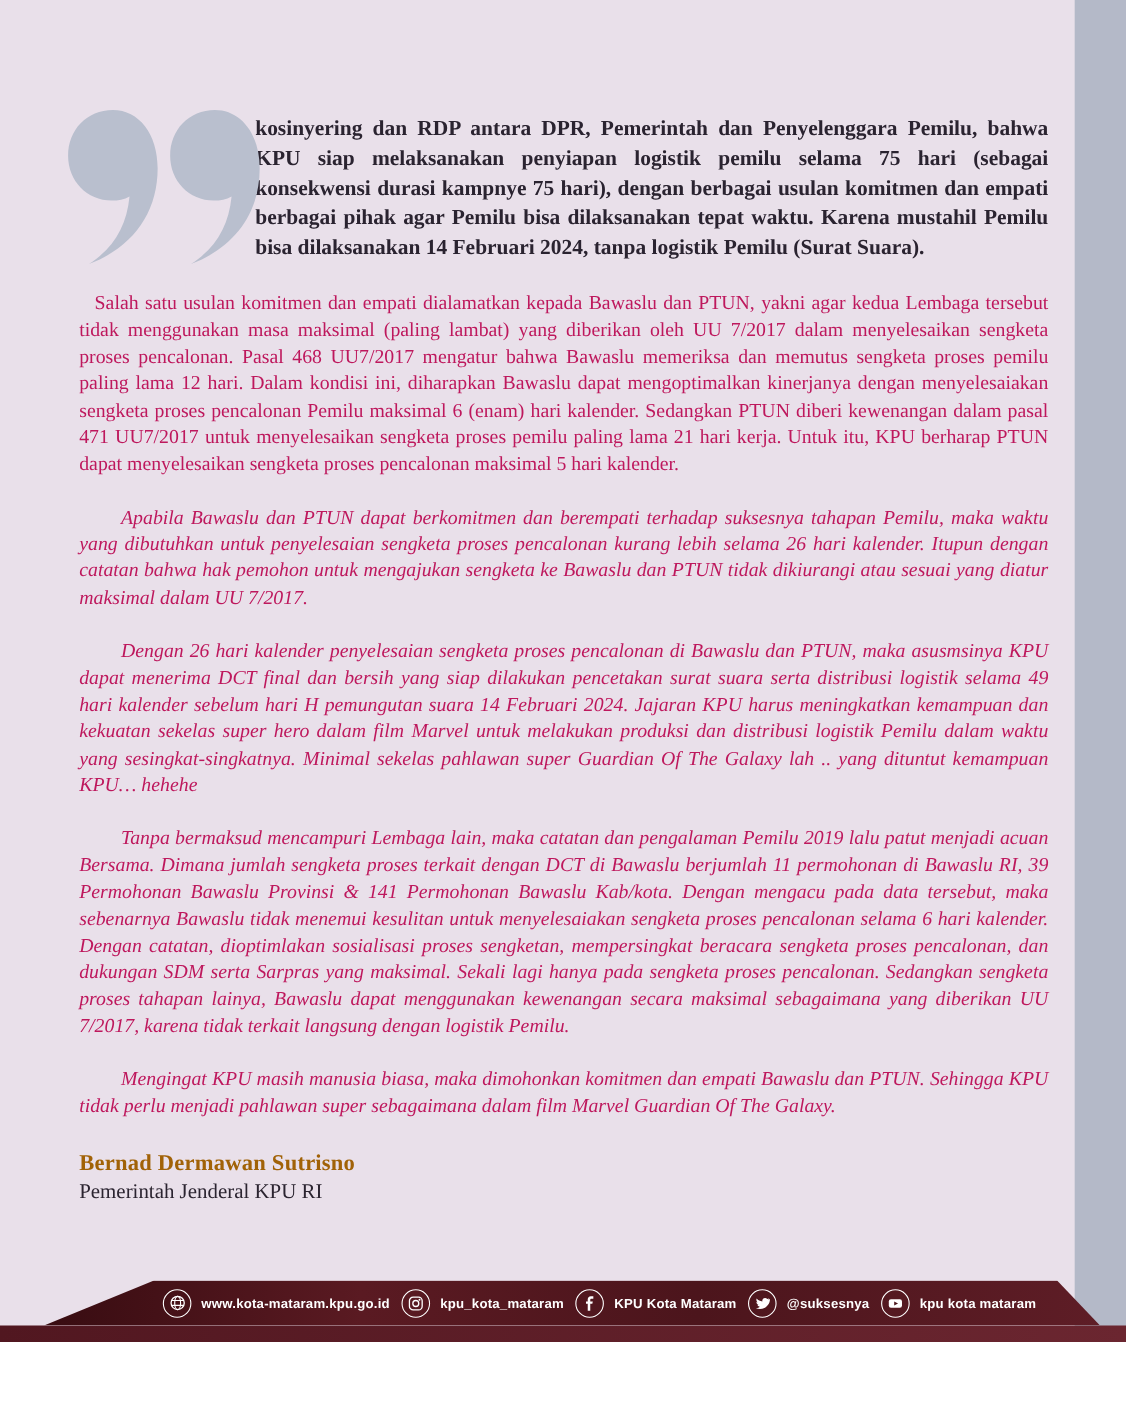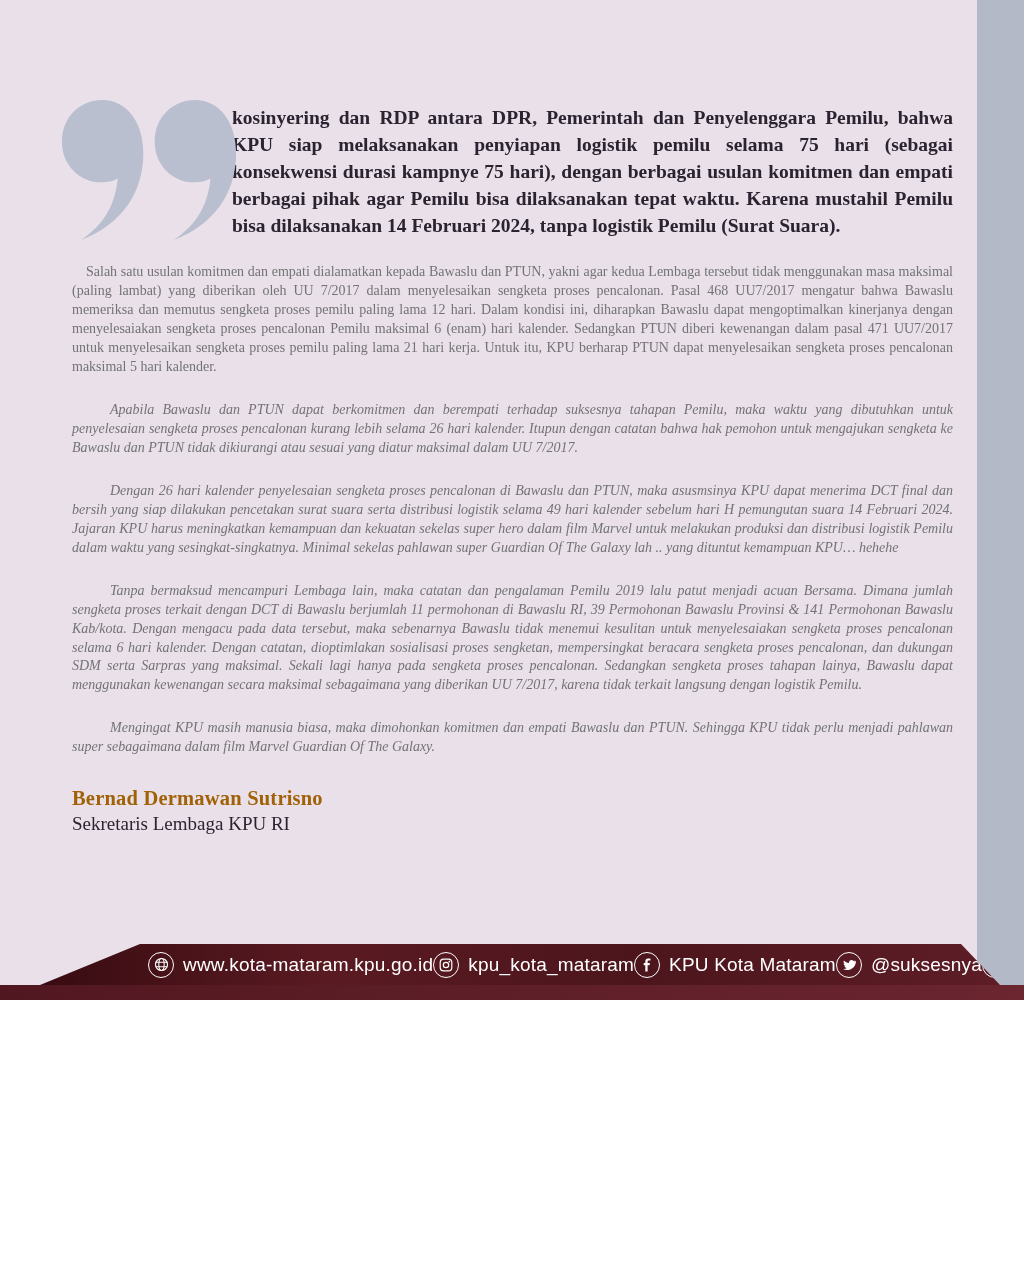--- a/index.html
+++ b/index.html
@@ -1,19 +1,19 @@
 <!DOCTYPE html>
 <html><head>
 <meta charset="utf-8">
 <style>
   html,body{margin:0;padding:0;}
   body{font-family:"Liberation Serif", serif;}
   .page{
     position:relative;
-    width:1024px;height:1000px;
+    width:1024px;height:1220px;
     background:#e9e0ea;
     overflow:hidden;
   }
   .right-strip{
     position:absolute;top:0;right:0;
     width:47px;height:1280px;
     background:#b4b9c8;
     z-index:1;
   }
   .content{
@@ -32,24 +32,24 @@
     margin-left:160px;
     width:721px;
     font-size:19.5px;
     line-height:1.385;
     font-weight:bold;
     text-align:justify;
     color:#2a2330;
   }
   .body-par{
     margin:0 0 24px 0;
-    font-size:14px;
+    font-size:18px;
     line-height:1.355;
     text-align:justify;
-    color:#737373;
+    color:#be185d;
   }
   .par-1{margin-top:24px;text-indent:14px;}
   .par-indent{text-indent:38px;font-style:italic;}
   .signature{margin-top:30px;}
   .sig-name{
     font-size:20.5px;
     font-weight:bold;
     color:#a16207;
     letter-spacing:.2px;
   }
@@ -81,22 +81,22 @@
   .f-item{display:flex;align-items:center;gap:9px;}
   .f-ico{
     width:26px;height:26px;
     border:1.6px solid #fff;border-radius:50%;
     display:flex;align-items:center;justify-content:center;
     flex:0 0 auto;
     box-sizing:border-box;
   }
   .f-label{
     color:#ffffff;
-    font-size:19px;
-    font-weight:normal;
+    font-size:12px;
+    font-weight:bold;
     letter-spacing:.2px;
     white-space:nowrap;
   }
 </style>
 </head>
 <body>
 
 <div class="page">
   <div class="right-strip"></div>
 
@@ -115,21 +115,21 @@
     </div>
 
     <p class="body-par par-1">Salah satu usulan komitmen dan empati dialamatkan kepada Bawaslu dan PTUN, yakni agar kedua Lembaga tersebut tidak menggunakan masa maksimal (paling lambat) yang diberikan oleh UU 7/2017 dalam menyelesaikan sengketa proses pencalonan. Pasal 468 UU7/2017 mengatur bahwa Bawaslu memeriksa dan memutus sengketa proses pemilu paling lama 12 hari. Dalam kondisi ini, diharapkan Bawaslu dapat mengoptimalkan kinerjanya dengan menyelesaiakan sengketa proses pencalonan Pemilu maksimal 6 (enam) hari kalender. Sedangkan PTUN diberi kewenangan dalam pasal 471 UU7/2017 untuk menyelesaikan sengketa proses pemilu paling lama 21 hari kerja. Untuk itu, KPU berharap PTUN dapat menyelesaikan sengketa proses pencalonan maksimal 5 hari kalender.</p>
     <p class="body-par par-indent">Apabila Bawaslu dan PTUN dapat berkomitmen dan berempati terhadap suksesnya tahapan Pemilu, maka waktu yang dibutuhkan untuk penyelesaian sengketa proses pencalonan kurang lebih selama 26 hari kalender. Itupun dengan catatan bahwa hak pemohon untuk mengajukan sengketa ke Bawaslu dan PTUN tidak dikiurangi atau sesuai yang diatur maksimal dalam UU 7/2017.</p>
     <p class="body-par par-indent">Dengan 26 hari kalender penyelesaian sengketa proses pencalonan di Bawaslu dan PTUN, maka asusmsinya KPU dapat menerima DCT final dan bersih yang siap dilakukan pencetakan surat suara serta distribusi logistik selama 49 hari kalender sebelum hari H pemungutan suara 14 Februari 2024. Jajaran KPU harus meningkatkan kemampuan dan kekuatan sekelas super hero dalam film Marvel untuk melakukan produksi dan distribusi logistik Pemilu dalam waktu yang sesingkat-singkatnya. Minimal sekelas pahlawan super Guardian Of The Galaxy lah .. yang dituntut kemampuan KPU… hehehe</p>
     <p class="body-par par-indent">Tanpa bermaksud mencampuri Lembaga lain, maka catatan dan pengalaman Pemilu 2019 lalu patut menjadi acuan Bersama. Dimana jumlah sengketa proses terkait dengan DCT di Bawaslu berjumlah 11 permohonan di Bawaslu RI, 39 Permohonan Bawaslu Provinsi &amp; 141 Permohonan Bawaslu Kab/kota. Dengan mengacu pada data tersebut, maka sebenarnya Bawaslu tidak menemui kesulitan untuk menyelesaiakan sengketa proses pencalonan selama 6 hari kalender. Dengan catatan, dioptimlakan sosialisasi proses sengketan, mempersingkat beracara sengketa proses pencalonan, dan dukungan SDM serta Sarpras yang maksimal. Sekali lagi hanya pada sengketa proses pencalonan. Sedangkan sengketa proses tahapan lainya, Bawaslu dapat menggunakan kewenangan secara maksimal sebagaimana yang diberikan UU 7/2017, karena tidak terkait langsung dengan logistik Pemilu.</p>
     <p class="body-par par-indent">Mengingat KPU masih manusia biasa, maka dimohonkan komitmen dan empati Bawaslu dan PTUN. Sehingga KPU tidak perlu menjadi pahlawan super sebagaimana dalam film Marvel Guardian Of The Galaxy.</p>
 
     <div class="signature">
       <div class="sig-name">Bernad Dermawan Sutrisno</div>
-      <div class="sig-title">Sekretaris Lembaga KPU RI</div>
+      <div class="sig-title">Pemerintah Jenderal KPU RI</div>
     </div>
   </div>
 
   <div class="footer-strip"></div>
 
   <div class="footer-bar">
 
     <div class="f-item">
       <span class="f-ico">
         <svg width="15" height="15" viewBox="0 0 14 14" aria-hidden="true">

